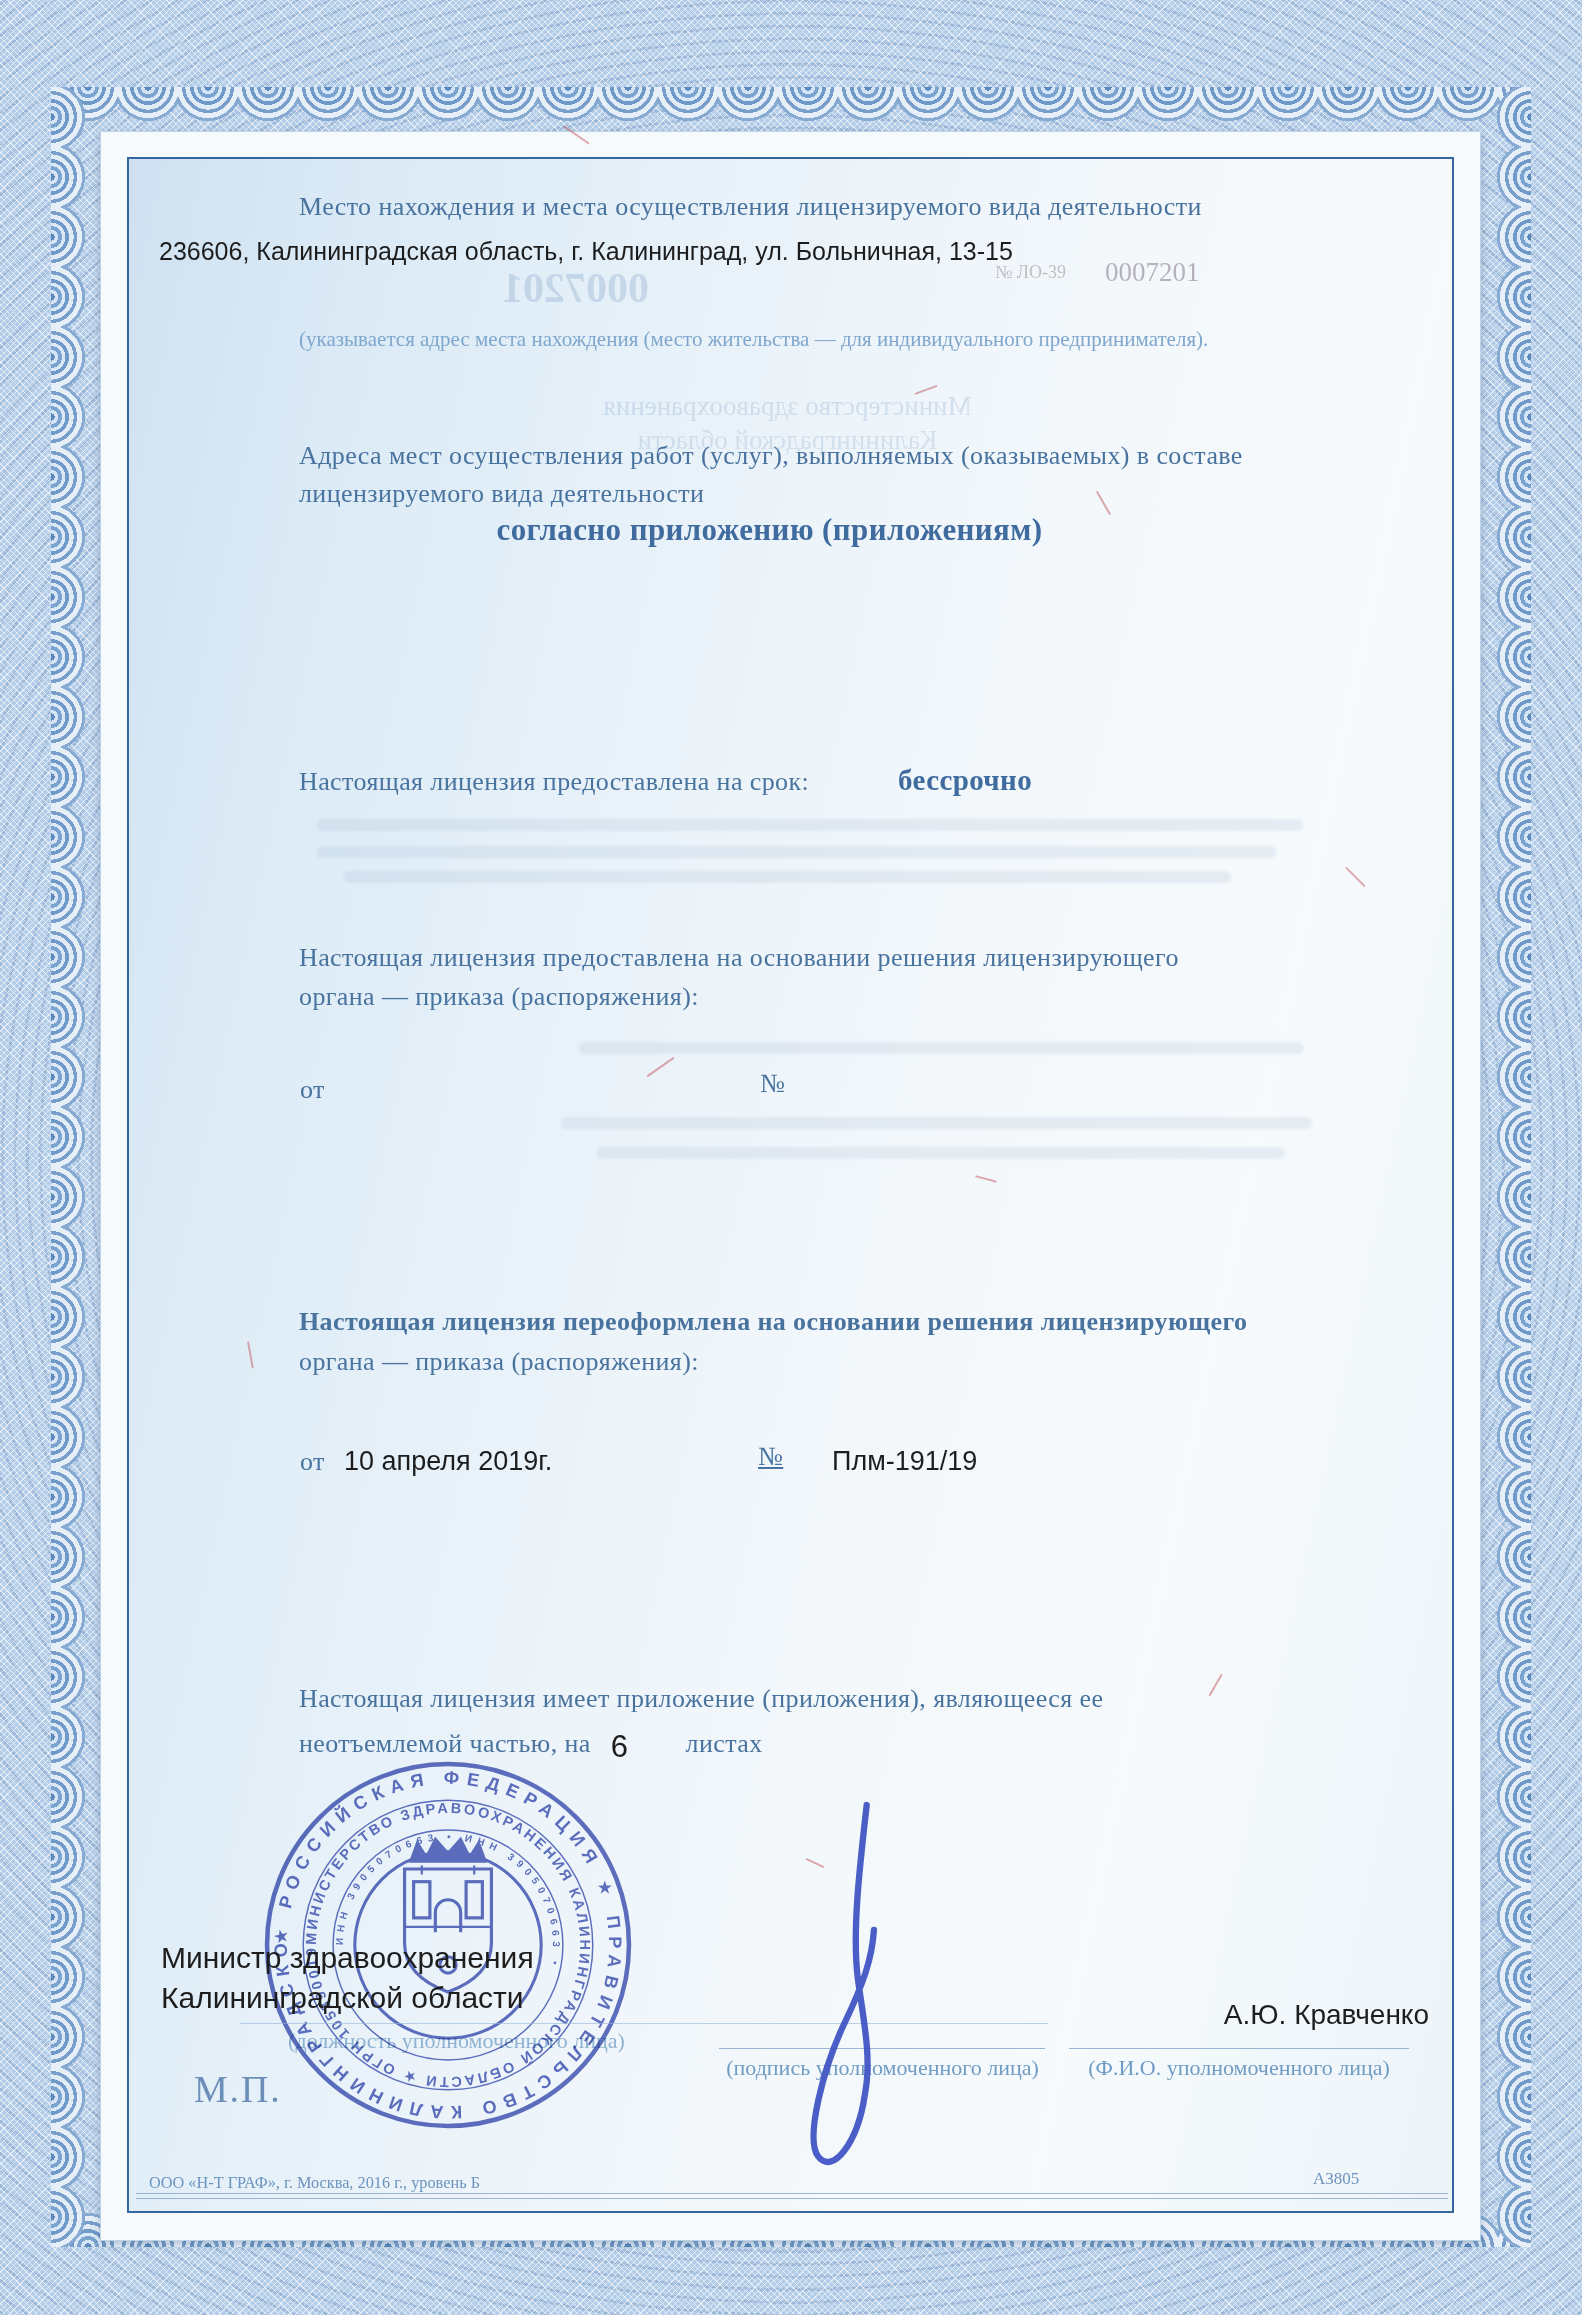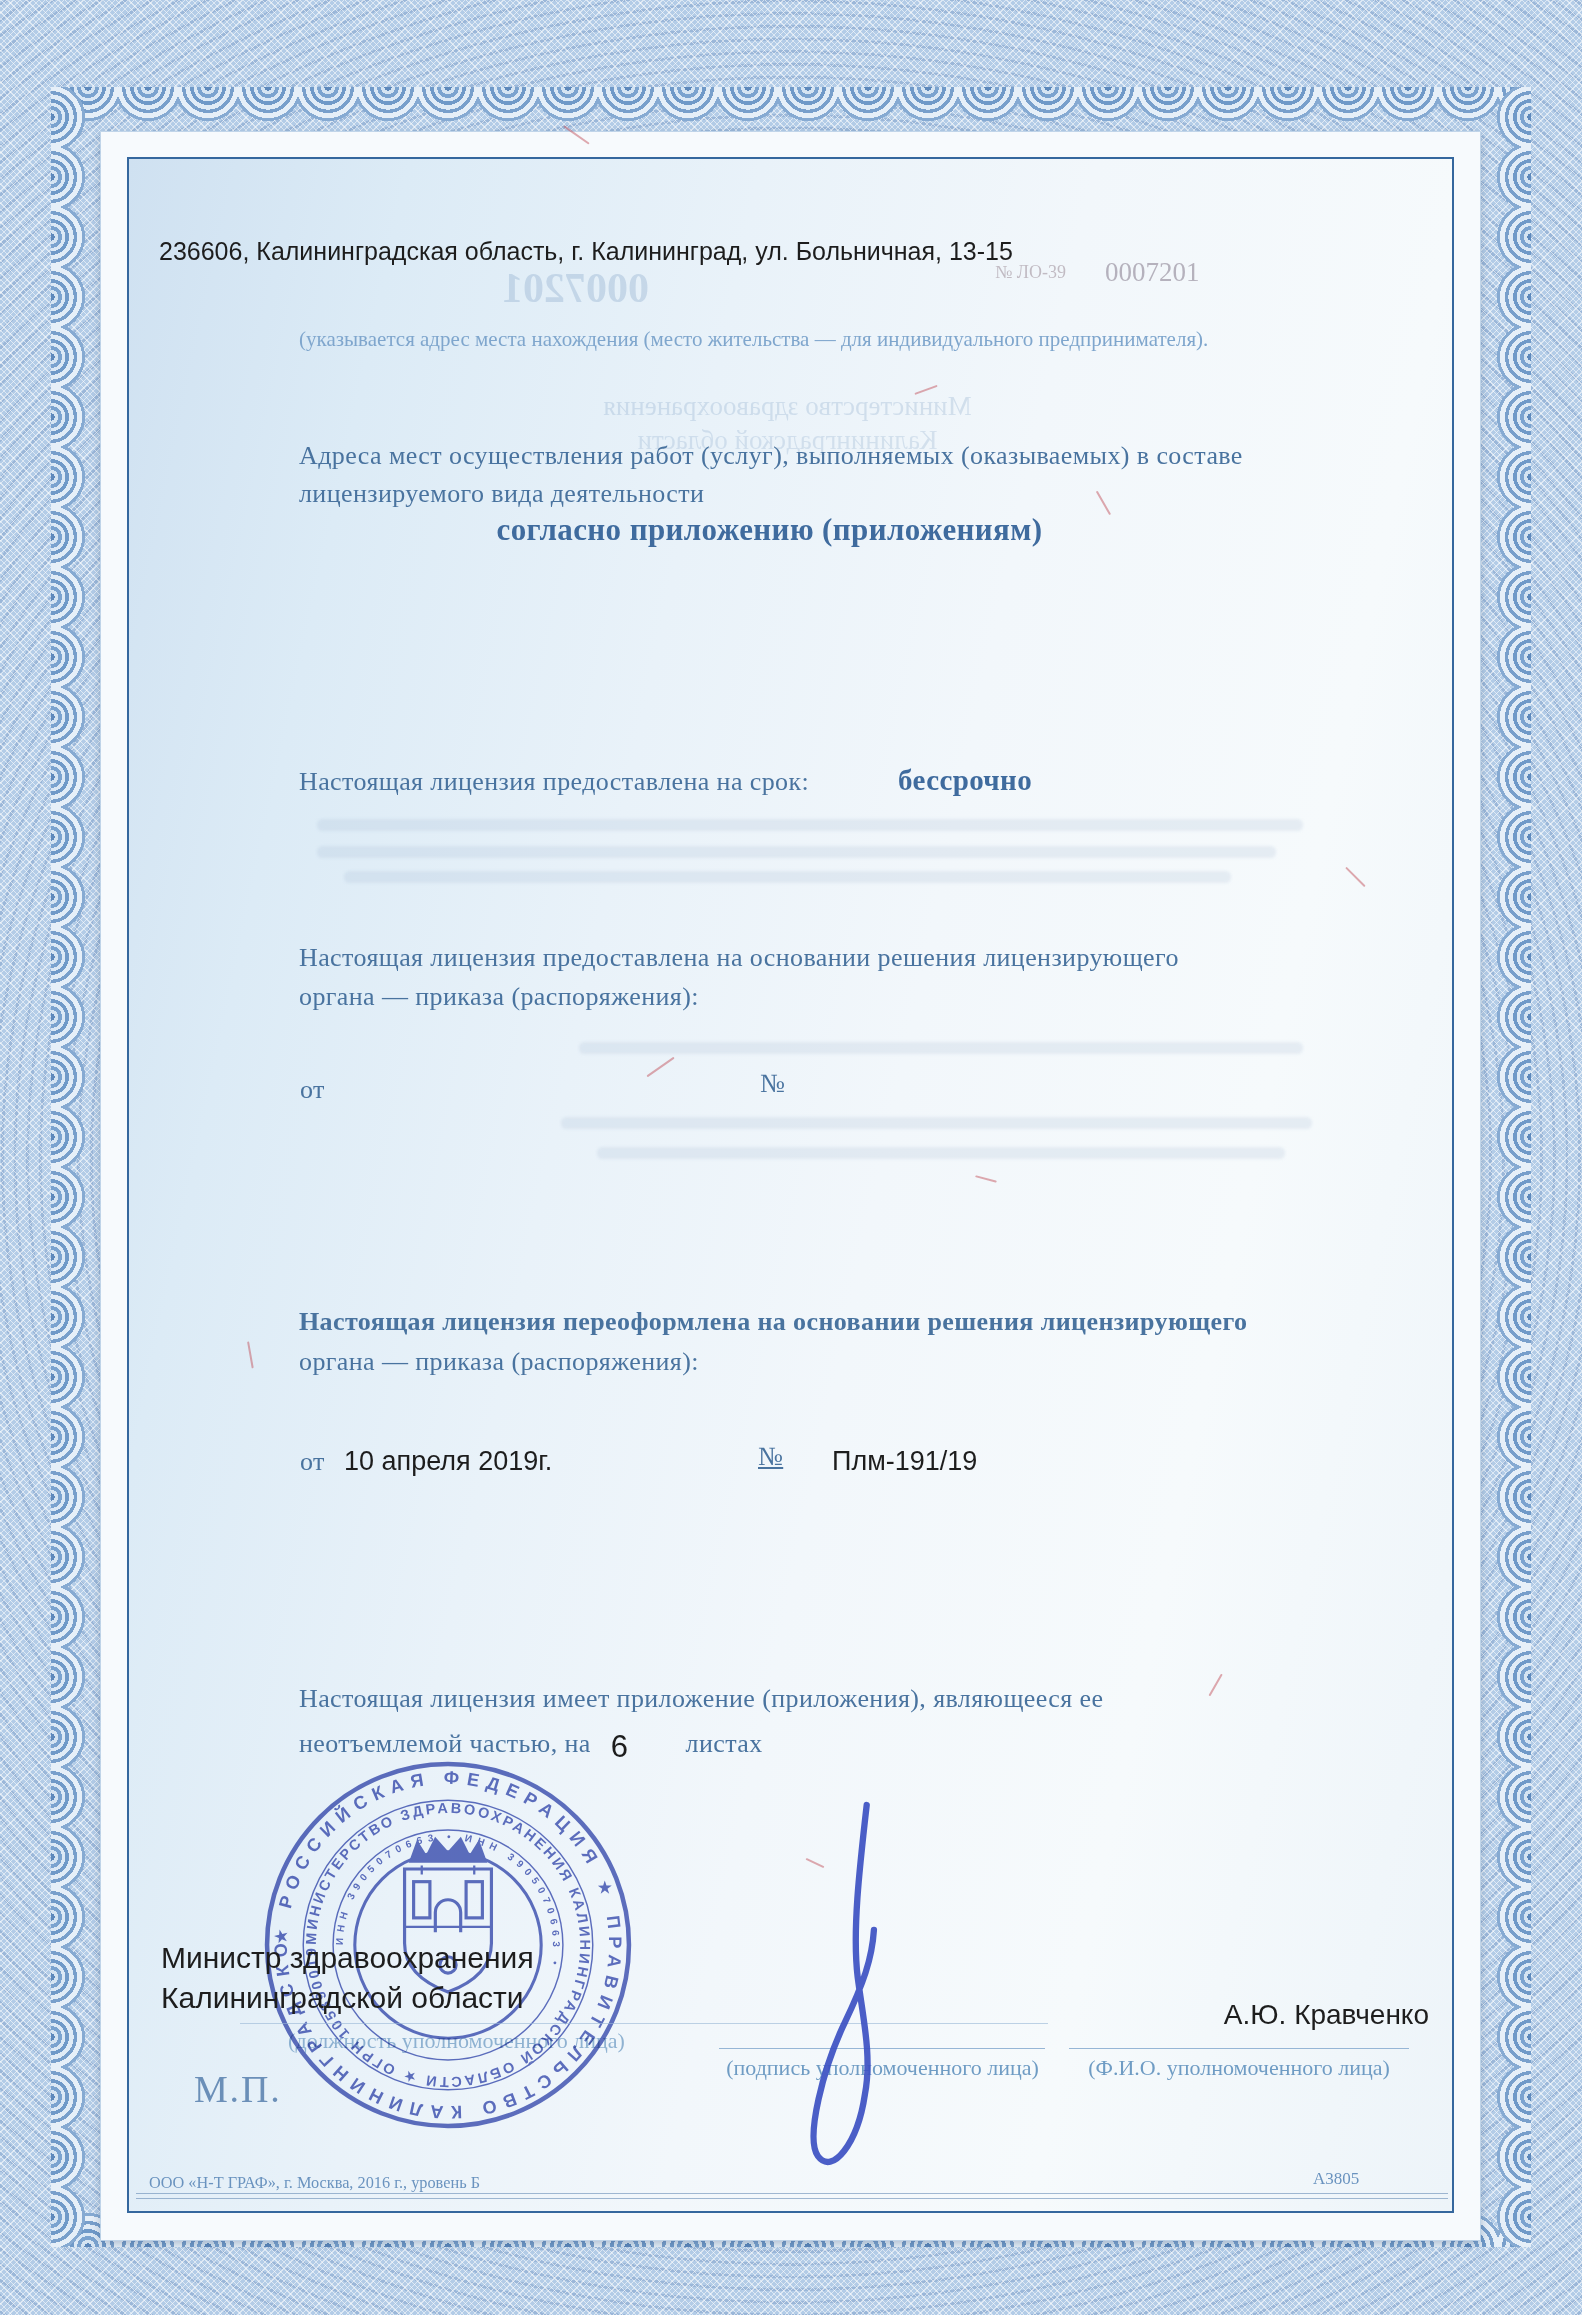--- a/index.html
+++ b/index.html
@@ -76,20 +76,21 @@
   <div class="fiber" style="left:561px;top:134px;width:31px;transform:rotate(35deg);"></div>
   <div class="fiber" style="left:914px;top:389px;width:23.5px;transform:rotate(-20deg);"></div>
   <div class="fiber" style="left:1090px;top:502px;width:27px;transform:rotate(60deg);"></div>
   <div class="fiber" style="left:644px;top:1066px;width:33px;transform:rotate(-35deg);"></div>
   <div class="fiber" style="left:975px;top:1178px;width:22px;transform:rotate(15deg);"></div>
   <div class="fiber" style="left:237px;top:1354px;width:27px;transform:rotate(80deg);"></div>
   <div class="fiber" style="left:1203px;top:1684px;width:25px;transform:rotate(-60deg);"></div>
   <div class="fiber" style="left:805px;top:1862px;width:20px;transform:rotate(25deg);"></div>
   <div class="fiber" style="left:1342px;top:876px;width:27px;transform:rotate(45deg);"></div>
 
+  <div class="txt form-blue" style="left:299px;top:192px;">Место нахождения и места осуществления лицензируемого вида деятельности</div>
   <div class="txt typed" style="left:159px;top:237px;font-size:25px;">236606, Калининградская область, г. Калининград, ул. Больничная, 13-15</div>
   <div class="txt note-blue" style="left:299px;top:327px;font-family:Liberation Serif, serif;">(указывается адрес места нахождения (место жительства — для индивидуального предпринимателя).</div>
 
   <div class="txt form-blue" style="left:299px;top:441px;">Адреса мест осуществления работ (услуг), выполняемых (оказываемых) в составе</div>
   <div class="txt form-blue" style="left:299px;top:479px;">лицензируемого вида деятельности</div>
   <div class="txt form-blue form-bold" style="left:299px;top:512px;width:941px;text-align:center;font-size:31px;">согласно приложению (приложениям)</div>
 
   <div class="txt form-blue" style="left:299px;top:767px;">Настоящая лицензия предоставлена на срок:</div>
   <div class="txt form-blue form-bold" style="left:898px;top:764px;font-size:29px;">бессрочно</div>
 

